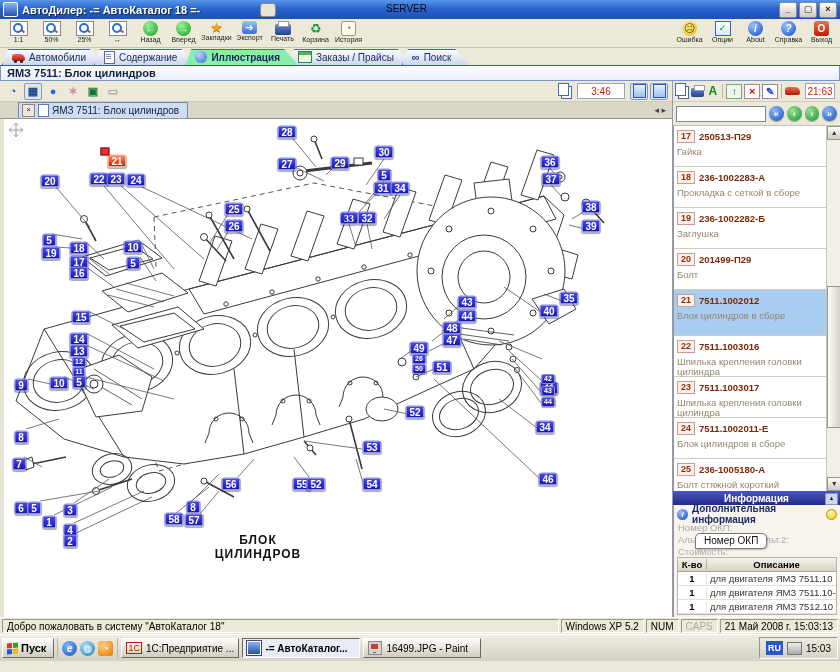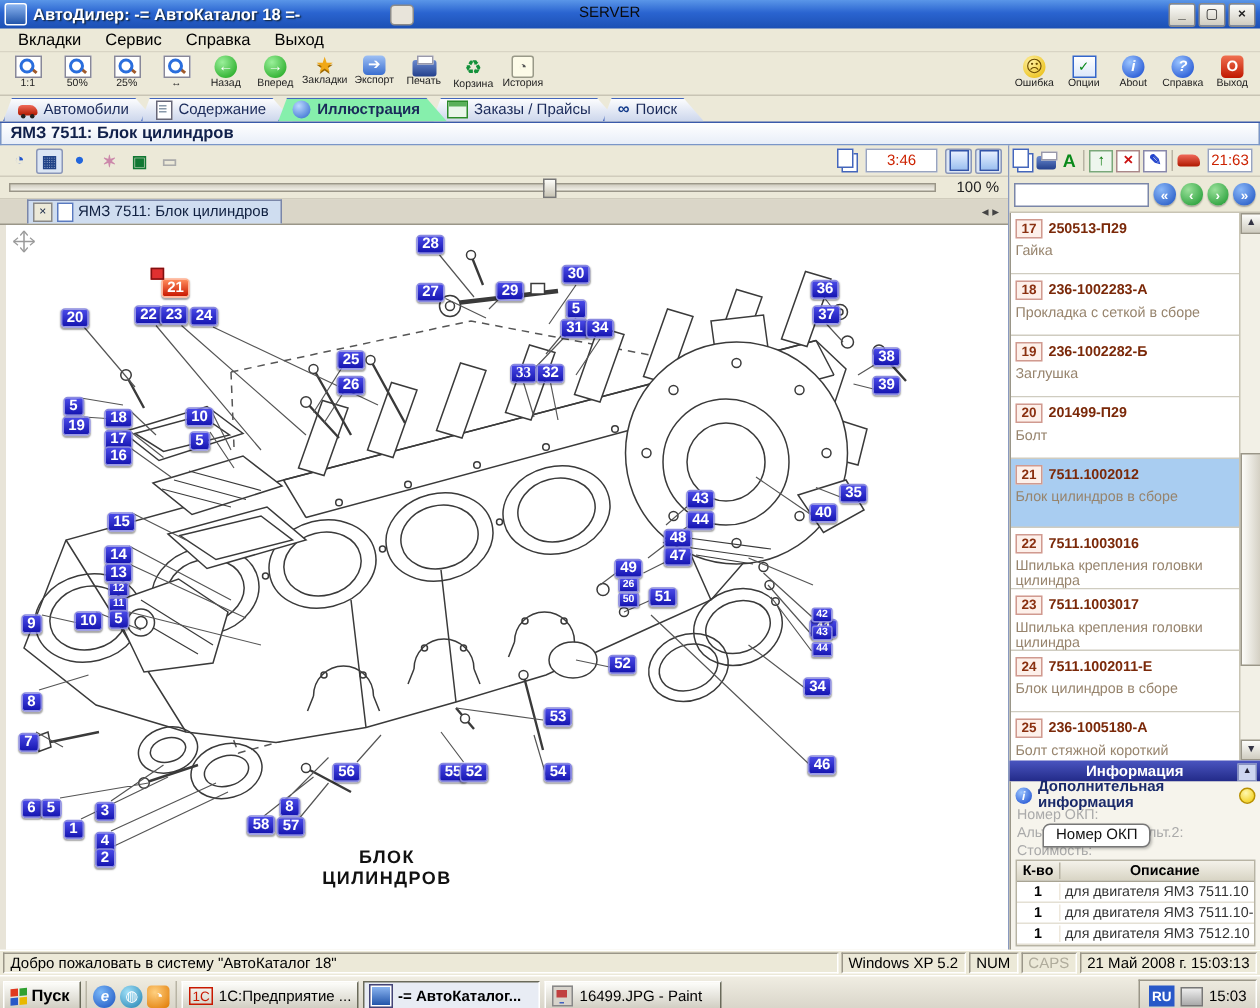--- a/index.html
+++ b/index.html
@@ -184,26 +184,20 @@
     <span class="title-text">АвтоДилер: -= АвтоКаталог 18 =-</span>
     <span class="title-mini"></span>
     <span class="server-text">SERVER</span>
     <span class="winbtns">
       <span class="wbtn">_</span>
       <span class="wbtn">▢</span>
       <span class="wbtn">×</span>
     </span>
   </div>
 
-  <div class="menubar">
-      <span class="menu-item">Вкладки</span>
-      <span class="menu-item">Сервис</span>
-      <span class="menu-item">Справка</span>
-      <span class="menu-item">Выход</span>
-    </div>
 
   <div class="toolbar">
     <span id="tb-left" style="display:flex;">
         <button class="tbtn">
           <span class="ico k-lens"></span>
           <span class="cap">1:1</span>
         </button>
         <button class="tbtn">
           <span class="ico k-lens"></span>
           <span class="cap">50%</span>
@@ -311,26 +305,20 @@
           </span>
         <span class="v-spacer"></span>
         <span class="ico k-copy"></span>
         <span class="pagebox">3:46</span>
         <button class="vbtn pressed">
             <span class="ico k-book"></span>
           </button>
         <button class="vbtn pressed">
             <span class="ico k-book"></span>
           </button>
-      </div>
-      <div class="zoomrow">
-        <span class="ztrack">
-            <span class="zthumb"></span>
-          </span>
-        <span class="zlabel">100 %</span>
       </div>
       <div class="doctabs">
         <span class="doctab">
           <span class="dt-close">×</span>
           <span class="dt-page"></span>
           <span>ЯМЗ 7511: Блок цилиндров</span>
         </span>
         <span class="dt-arrows">◂ ▸</span>
       </div>
 

